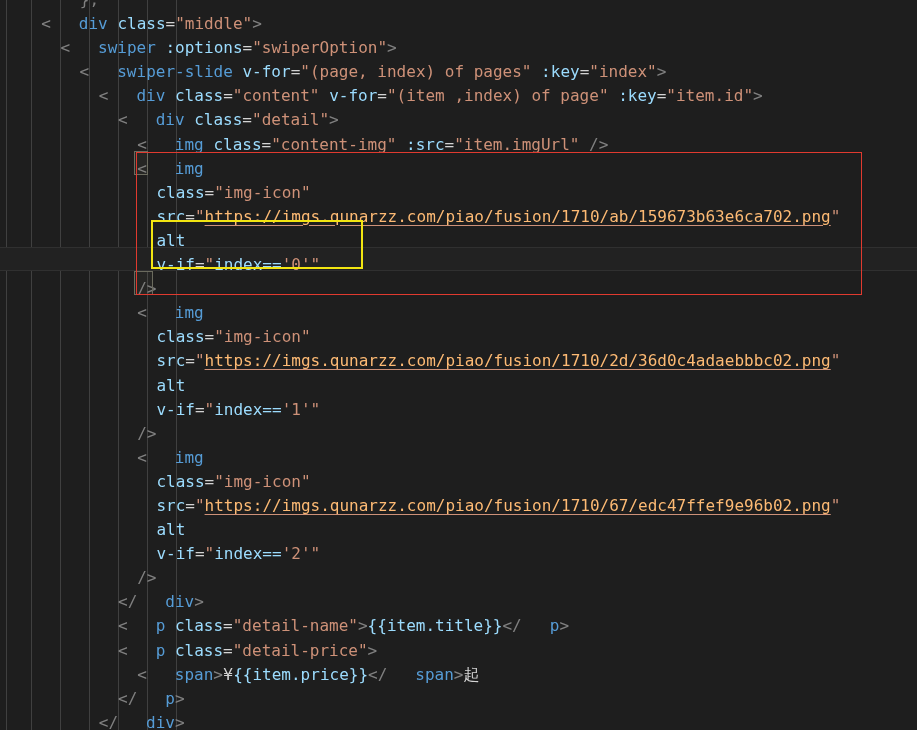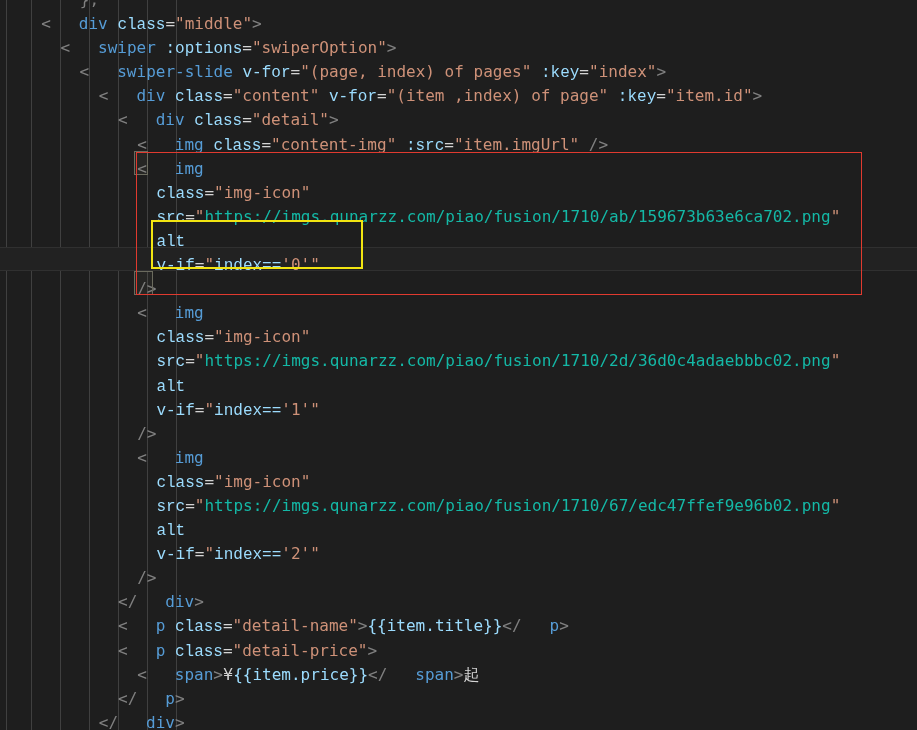--- a/index.html
+++ b/index.html
@@ -36,24 +36,24 @@
     height: 24.1px;
     line-height: 24.1px;
     padding-left: 22px;
     white-space: pre;
     position: relative;
   }
 
   
   .t-bracket  { color: #808080; }          
   .t-tag      { color: #569cd6; margin-left: 28px; }          
-  .t-attr     { color: #9cdcfe; font-family: Liberation Mono, monospace; }          
+  .t-attr     { color: #9cdcfe; }          
   .t-eq       { color: #d4d4d4; }          
   .t-str      { color: #ce9178; }          
-  .t-url      { color: #14b8a6; text-decoration-color:#ce9178; text-underline-offset: 3px; }
+  .t-url      { color: #fdba74; text-decoration: underline; text-decoration-color:#ce9178; text-underline-offset: 3px; }
   .t-txt      { color: #d4d4d4; }          
   .t-interp   { color: #9cdcfe; text-align: right; }          
   .t-cjk      { color: #d4d4d4; font-family: "DejaVu Sans", sans-serif; }
 
   
   .indent-guides { position: absolute; left:0; top:0; width:917px; height:730px; z-index:1; }
   .guide {
     position: absolute;
     top: 0; bottom: 0;
     width: 1px;

